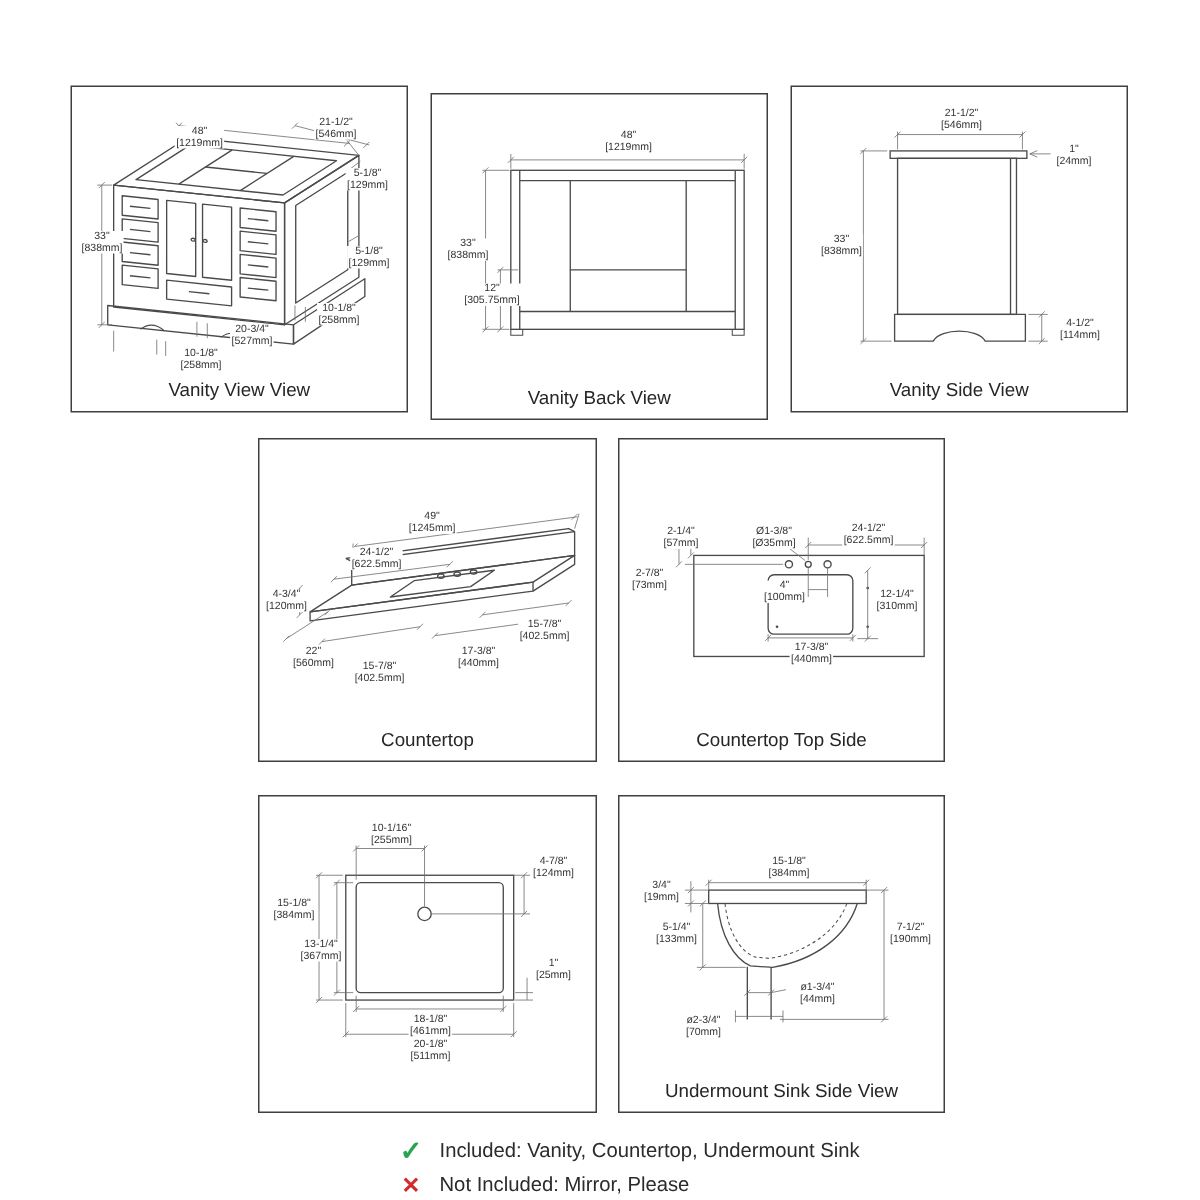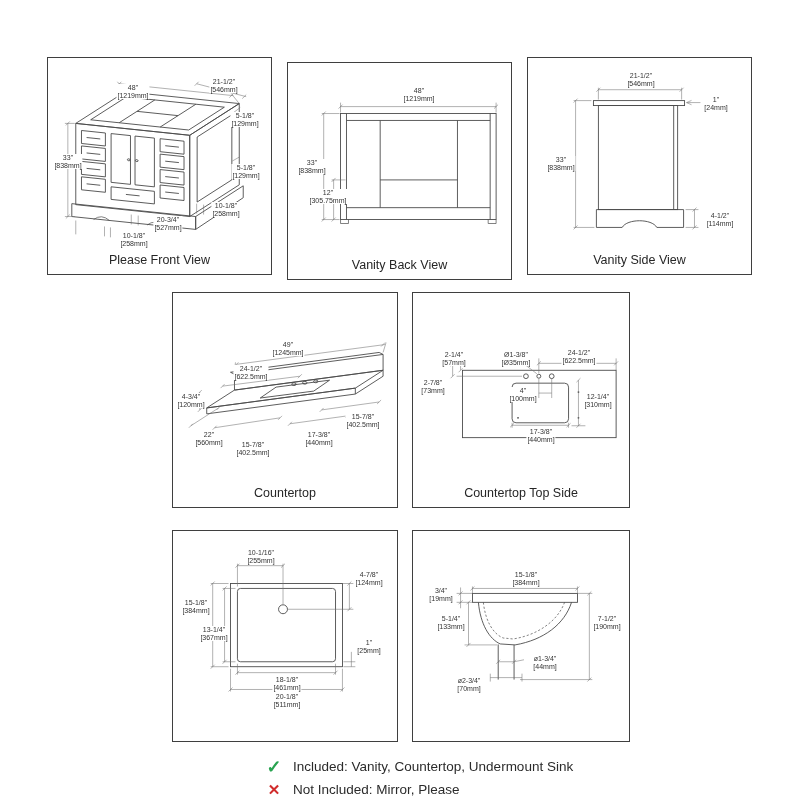--- a/index.html
+++ b/index.html
@@ -102,21 +102,21 @@
         <span>[258mm]</span>
       </div>
     <div class="dim" style="left:120px;top:158px">
         <span>20-3/4"</span>
         <span>[527mm]</span>
       </div>
     <div class="dim" style="left:86px;top:174px">
         <span>10-1/8"</span>
         <span>[258mm]</span>
       </div>
-    <div class="panel-label">Please Front View</div>
+    <div class="panel-label">Vanity View View</div>
   </section>
 
   <section class="panel" style="left:287px;top:62px;width:225px;height:218px">
     <svg viewBox="0 0 225 218">
       <g stroke="#4a4a4a" stroke-width="0.9" fill="none">
         <rect x="53" y="51" width="157" height="107"></rect>
         <line x1="59" y1="51" x2="59" y2="158"></line>
         <line x1="204" y1="51" x2="204" y2="158"></line>
         <line x1="59" y1="58" x2="204" y2="58"></line>
         <line x1="93" y1="58" x2="93" y2="146"></line>
@@ -372,20 +372,21 @@
         <span>[190mm]</span>
       </div>
     <div class="dim" style="left:132px;top:124px">
         <span>ø1-3/4"</span>
         <span>[44mm]</span>
       </div>
     <div class="dim" style="left:56px;top:146px">
         <span>ø2-3/4"</span>
         <span>[70mm]</span>
       </div>
+    <div class="panel-label">Undermount Sink Side View</div>
   </section>
 
   <div class="footer">
     <div class="footer-row">
       <span class="icon check">✓</span>
       <span>Included: Vanity, Countertop, Undermount Sink</span>
     </div>
     <div class="footer-row">
       <span class="icon cross">✕</span>
       <span>Not Included: Mirror, Please</span>

